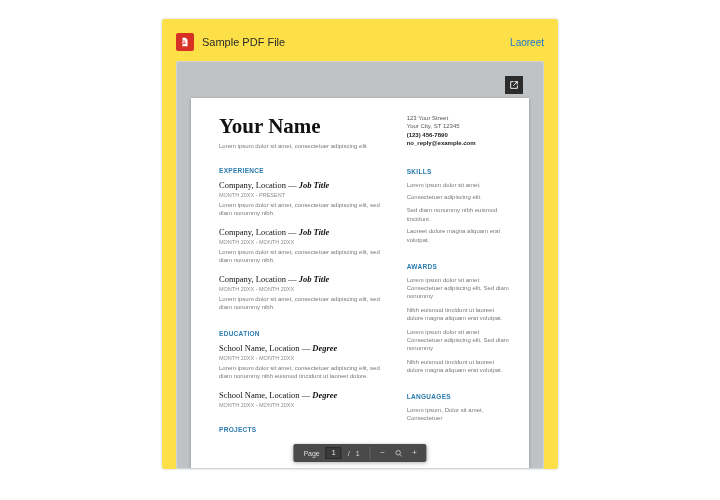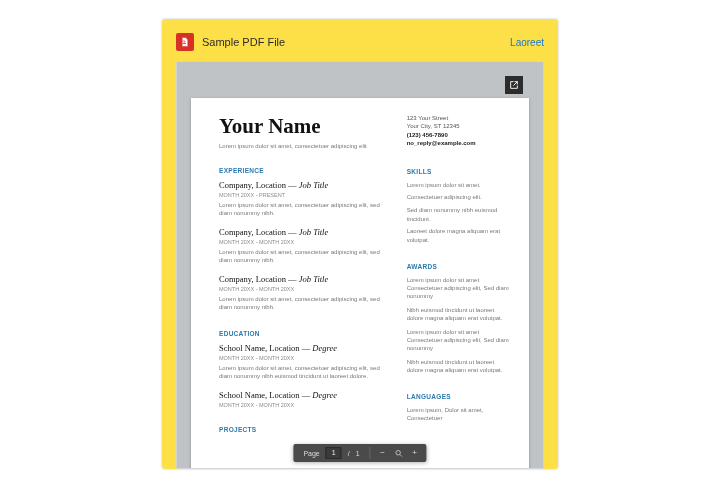--- a/index.html
+++ b/index.html
@@ -51,21 +51,21 @@
   .right { flex: 1; }
 
   .name-title { font-family: Georgia, 'Times New Roman', serif; font-weight: 700; font-size: 21px; color: #111; }
   .subtitle { font-size: 6px; color: #797979; margin-top: 4px; }
 
   .section-label { font-size: 6.5px; font-weight: 700; color: #2a7ab0; letter-spacing: 0.3px; margin-top: 18px; margin-bottom: 6px; text-transform: uppercase; }
   .right .section-label:first-child { margin-top: 0; }
 
   .item-heading { font-family: Georgia, 'Times New Roman', serif; font-size: 8.5px; color: #111; }
   .item-heading .bold { font-weight: 400; }
-  .item-heading .ital { font-style: italic; font-weight: 400; }
+  .item-heading .ital { font-style: italic; font-weight: 700; }
   .item-daterange { font-size: 5.5px; color: #8c8c8c; margin-top: 2px; text-transform: uppercase; }
   .item-body { font-size: 6px; color: #797979; margin-top: 3px; line-height: 1.35; }
 
   .exp-item, .edu-item { margin-bottom: 10px; }
 
   .side-block { font-size: 6px; color: #797979; line-height: 1.45; }
   .side-block p { margin-bottom: 4px; }
   .side-block p:last-child { margin-bottom: 0; }
 
   .contact { font-size: 6px; color: #555; line-height: 1.4; }

